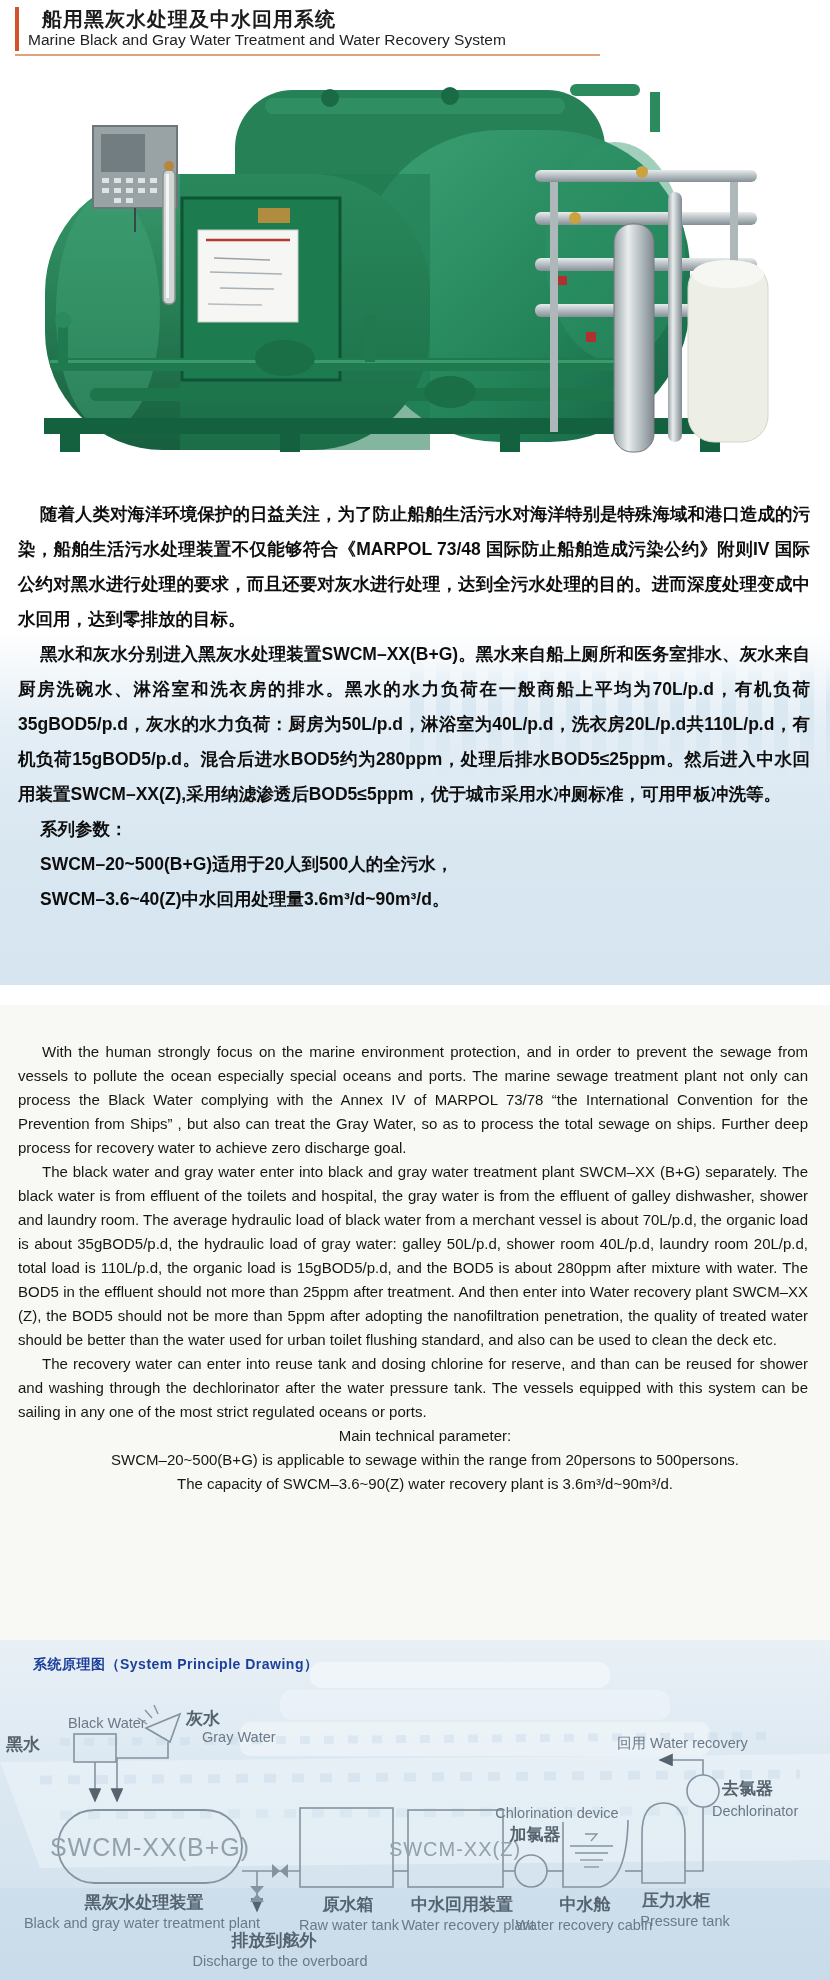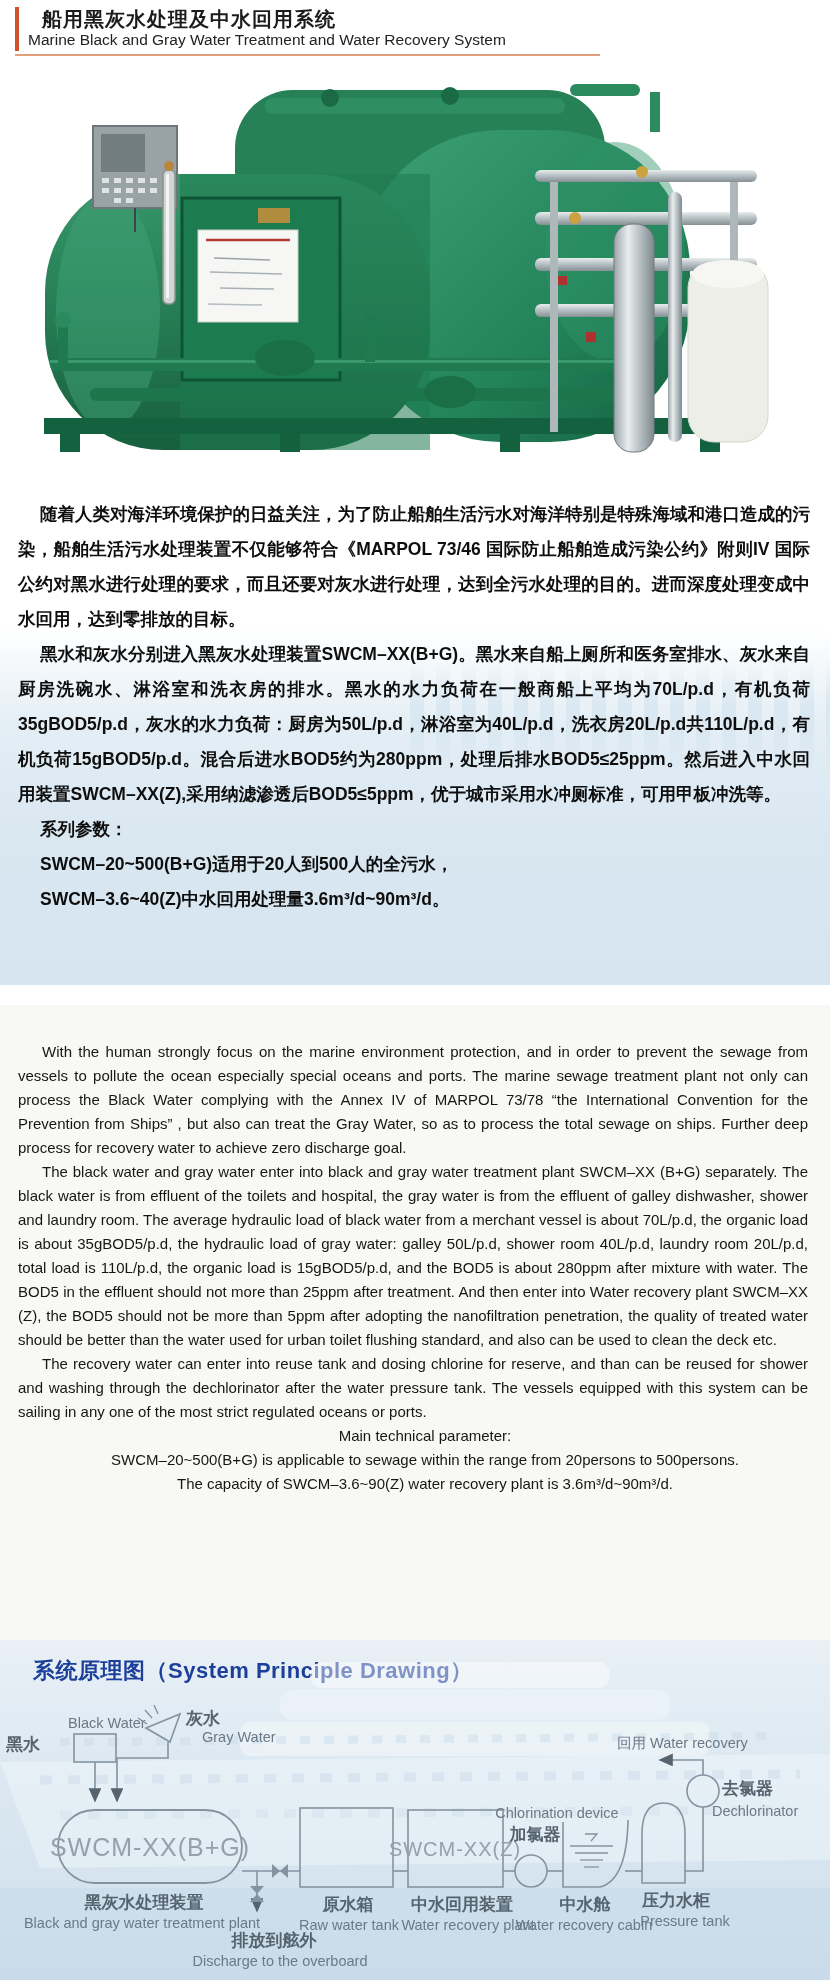--- a/index.html
+++ b/index.html
@@ -25,21 +25,21 @@
   .hdr-line{position:absolute;left:0;top:50px;width:585px;height:2px;background:#e2a17e;}
 
   
   .zh-block{position:absolute;left:18px;top:497px;width:792px;color:#0e0e0e;}
   .zh-block p{margin:0;font-size:17.5px;line-height:35px;text-align:justify;text-indent:22px;font-weight:600;}
   .zh-block p.noj{text-align:left;}
   .en-block{position:absolute;left:18px;top:1040px;width:790px;color:#161616;}
   .en-block p{margin:0;font-size:15px;line-height:24px;text-align:justify;text-indent:24px;}
   .en-block p.noj{text-align:center;}
 
-  .section-title{position:absolute;left:33px;top:1656px;font-size:22px;font-weight:700;color:#1c3f9a;letter-spacing:.5px;}
+  .section-title{position:absolute;left:33px;top:1656px;font-size:14px;font-weight:700;color:#1c3f9a;letter-spacing:.5px;}
 
   
   .photo{position:absolute;left:30px;top:62px;width:740px;height:418px;}
 
   
   .diagram{position:absolute;left:0;top:1650px;width:830px;height:330px;}
   .d-zh{font-size:17px;font-weight:700;fill:#55636f;}
   .d-en{font-size:14.5px;fill:#6b7986;}
   .d-node{fill:#93a1ac;letter-spacing:1px;}
 </style>
@@ -179,21 +179,21 @@
       <rect x="528" y="214" width="9" height="9" fill="#b03030"></rect>
     </g>
 
     <g>
       <rect x="658" y="200" width="80" height="180" rx="26" fill="#edefe7" stroke="#d4d7cd"></rect>
       <ellipse cx="698" cy="212" rx="36" ry="14" fill="#f6f7f2"></ellipse>
     </g>
   </svg>
 
   <div class="zh-block">
-    <p>随着人类对海洋环境保护的日益关注，为了防止船舶生活污水对海洋特别是特殊海域和港口造成的污染，船舶生活污水处理装置不仅能够符合《MARPOL 73/46 国际防止船舶造成污染公约》附则IV 国际公约对黑水进行处理的要求，而且还要对灰水进行处理，达到全污水处理的目的。进而深度处理变成中水回用，达到零排放的目标。</p>
+    <p>随着人类对海洋环境保护的日益关注，为了防止船舶生活污水对海洋特别是特殊海域和港口造成的污染，船舶生活污水处理装置不仅能够符合《MARPOL 73/48 国际防止船舶造成污染公约》附则IV 国际公约对黑水进行处理的要求，而且还要对灰水进行处理，达到全污水处理的目的。进而深度处理变成中水回用，达到零排放的目标。</p>
     <p>黑水和灰水分别进入黑灰水处理装置SWCM–XX(B+G)。黑水来自船上厕所和医务室排水、灰水来自厨房洗碗水、淋浴室和洗衣房的排水。黑水的水力负荷在一般商船上平均为70L/p.d，有机负荷35gBOD5/p.d，灰水的水力负荷：厨房为50L/p.d，淋浴室为40L/p.d，洗衣房20L/p.d共110L/p.d，有机负荷15gBOD5/p.d。混合后进水BOD5约为280ppm，处理后排水BOD5≤25ppm。然后进入中水回用装置SWCM–XX(Z),采用纳滤渗透后BOD5≤5ppm，优于城市采用水冲厕标准，可用甲板冲洗等。</p>
     <p class="noj">系列参数：</p>
     <p class="noj">SWCM–20~500(B+G)适用于20人到500人的全污水，</p>
     <p class="noj">SWCM–3.6~40(Z)中水回用处理量3.6m³/d~90m³/d。</p>
   </div>
 
   <div class="en-block">
     <p>With the human strongly focus on the marine environment protection, and in order to prevent the sewage from vessels to pollute the ocean especially special oceans and ports. The marine sewage treatment plant not only can process the Black Water complying with the Annex IV of MARPOL 73/78 “the International Convention for the Prevention from Ships” , but also can treat the Gray Water, so as to process the total sewage on ships. Further deep process for recovery water to achieve zero discharge goal.</p>
     <p>The black water and gray water enter into black and gray water treatment plant SWCM–XX (B+G) separately. The black water is from effluent of the toilets and hospital, the gray water is from the effluent of galley dishwasher, shower and laundry room. The average hydraulic load of black water from a merchant vessel is about 70L/p.d, the organic load is about 35gBOD5/p.d, the hydraulic load of gray water: galley 50L/p.d, shower room 40L/p.d, laundry room 20L/p.d, total load is 110L/p.d, the organic load is 15gBOD5/p.d, and the BOD5 is about 280ppm after mixture with water. The BOD5 in the effluent should not more than 25ppm after treatment. And then enter into Water recovery plant SWCM–XX (Z), the BOD5 should not be more than 5ppm after adopting the nanofiltration penetration, the quality of treated water should be better than the water used for urban toilet flushing standard, and also can be used to clean the deck etc.</p>
     <p>The recovery water can enter into reuse tank and dosing chlorine for reserve, and than can be reused for shower and washing through the dechlorinator after the water pressure tank. The vessels equipped with this system can be sailing in any one of the most strict regulated oceans or ports.</p>

